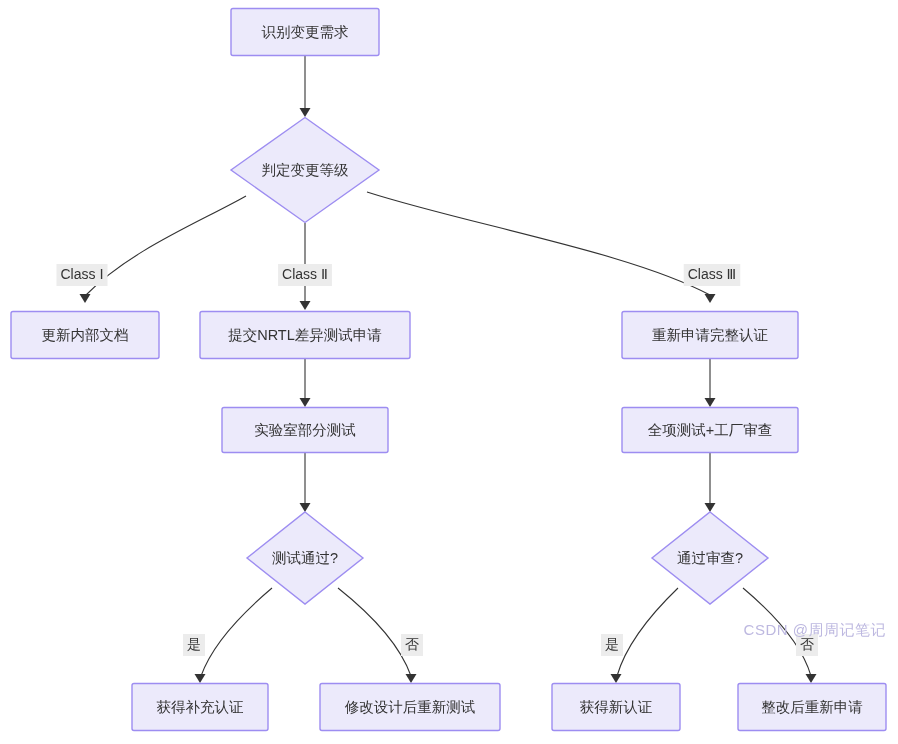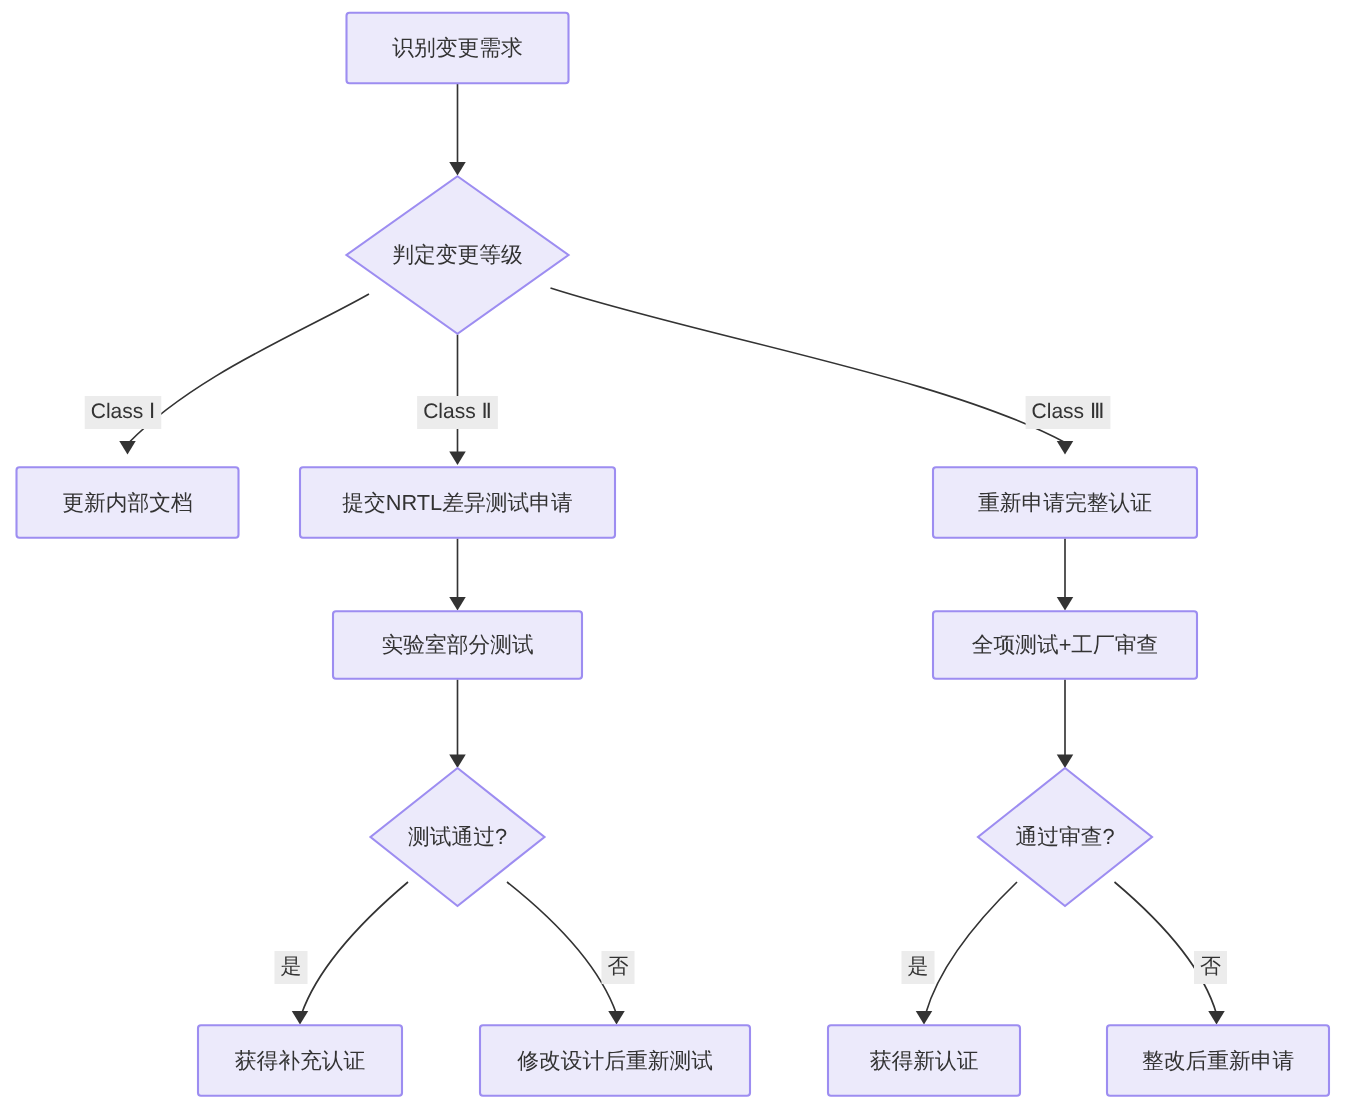--- a/index.html
+++ b/index.html
@@ -205,13 +205,14 @@
         <g>
           <rect class="edge-label-bg" x="601" y="634" width="22" height="22"></rect>
           <text class="edge-label-text" x="612" y="645">是</text>
         </g>
         <g>
           <rect class="edge-label-bg" x="796" y="634" width="22" height="22"></rect>
           <text class="edge-label-text" x="807" y="645">否</text>
         </g>
       </g>
   </svg>
+  <div class="watermark">CSDN @周周记笔记</div>
 </div>
 
 </body></html>

